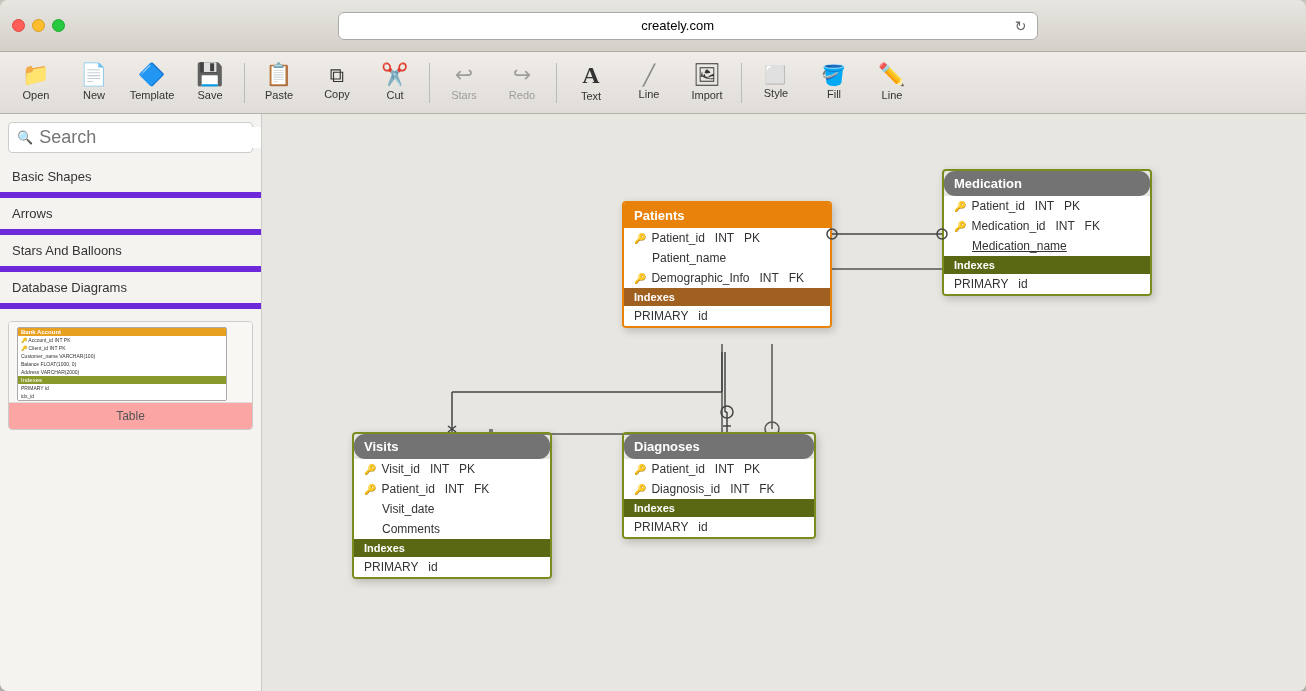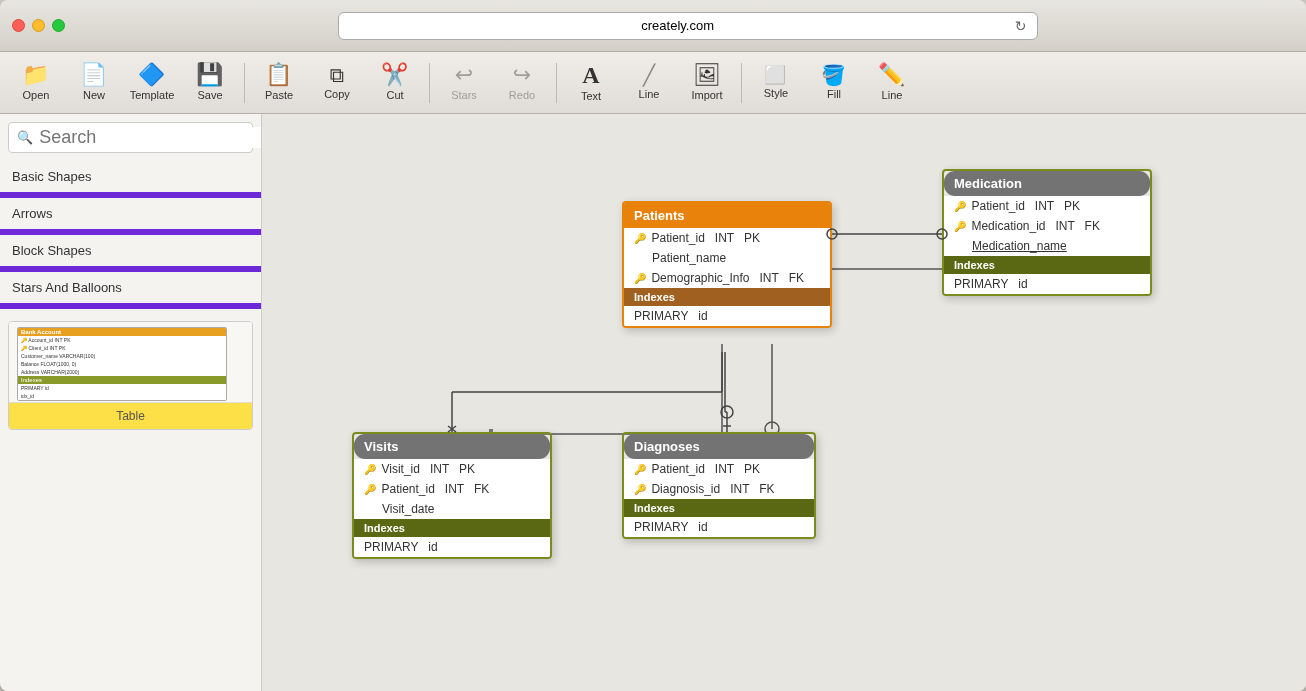--- a/index.html
+++ b/index.html
@@ -136,21 +136,21 @@
       font-weight: bold;
     }
     .mini-table-row { padding: 1px 3px; background: white; font-size: 5px; color: #333; }
     .mini-table-indexes { background: #8a9a2a; color: white; padding: 1px 3px; }
     .thumbnail-label {
       text-align: center;
       font-size: 12px;
       color: #555;
       padding: 6px;
       border-top: 1px solid #ddd;
-      background: #fde047;
+      background: #fca5a5;
     }
 
     
     .canvas-area {
       flex: 1;
       background: #e8e6e0;
       position: relative;
       overflow: hidden;
     }
     .canvas-bg {
@@ -315,24 +315,24 @@
         <input type="text" placeholder="Search" style="">
       </div>
 
       <div class="sidebar-category">
         <span>Basic Shapes</span>
       </div>
       <div class="sidebar-category">
         <span>Arrows</span>
       </div>
       <div class="sidebar-category">
-        <span>Block Shapes</span>
+        <span>Stars And Balloons</span>
       </div>
       <div class="sidebar-category">
-        <span>Stars And Balloons</span>
+        <span>Database Diagrams</span>
       </div>
 
       <div class="sidebar-thumbnail">
         <div class="thumbnail-img">
           <div class="mini-table">
             <div class="mini-table-header">Bank Account</div>
             <div class="mini-table-row">🔑 Account_id INT PK</div>
             <div class="mini-table-row">🔑 Client_id INT PK</div>
             <div class="mini-table-row">Customer_name VARCHAR(100)</div>
             <div class="mini-table-row">Balance FLOAT(1000, 0)</div>
@@ -409,20 +409,23 @@
             <span class="key-icon">🔑</span>
             <span>Visit_id &nbsp; INT &nbsp; PK</span>
           </div>
           <div class="db-table-row">
             <span class="key-icon">🔑</span>
             <span>Patient_id &nbsp; INT &nbsp; FK</span>
           </div>
           <div class="db-table-row">
             <span style="margin-left:18px;">Visit_date</span>
           </div>
+          <div class="db-table-row">
+            <span style="margin-left:18px;">Comments</span>
+          </div>
         </div>
         <div class="db-indexes-header">Indexes</div>
         <div class="db-index-row">PRIMARY &nbsp; id</div>
       </div>
 
       <div class="db-table theme-olive" style="left: 360px; top: 318px; width: 194px;">
         <div class="db-table-header">Diagnoses</div>
         <div class="db-table-body">
           <div class="db-table-row">
             <span class="key-icon">🔑</span>

